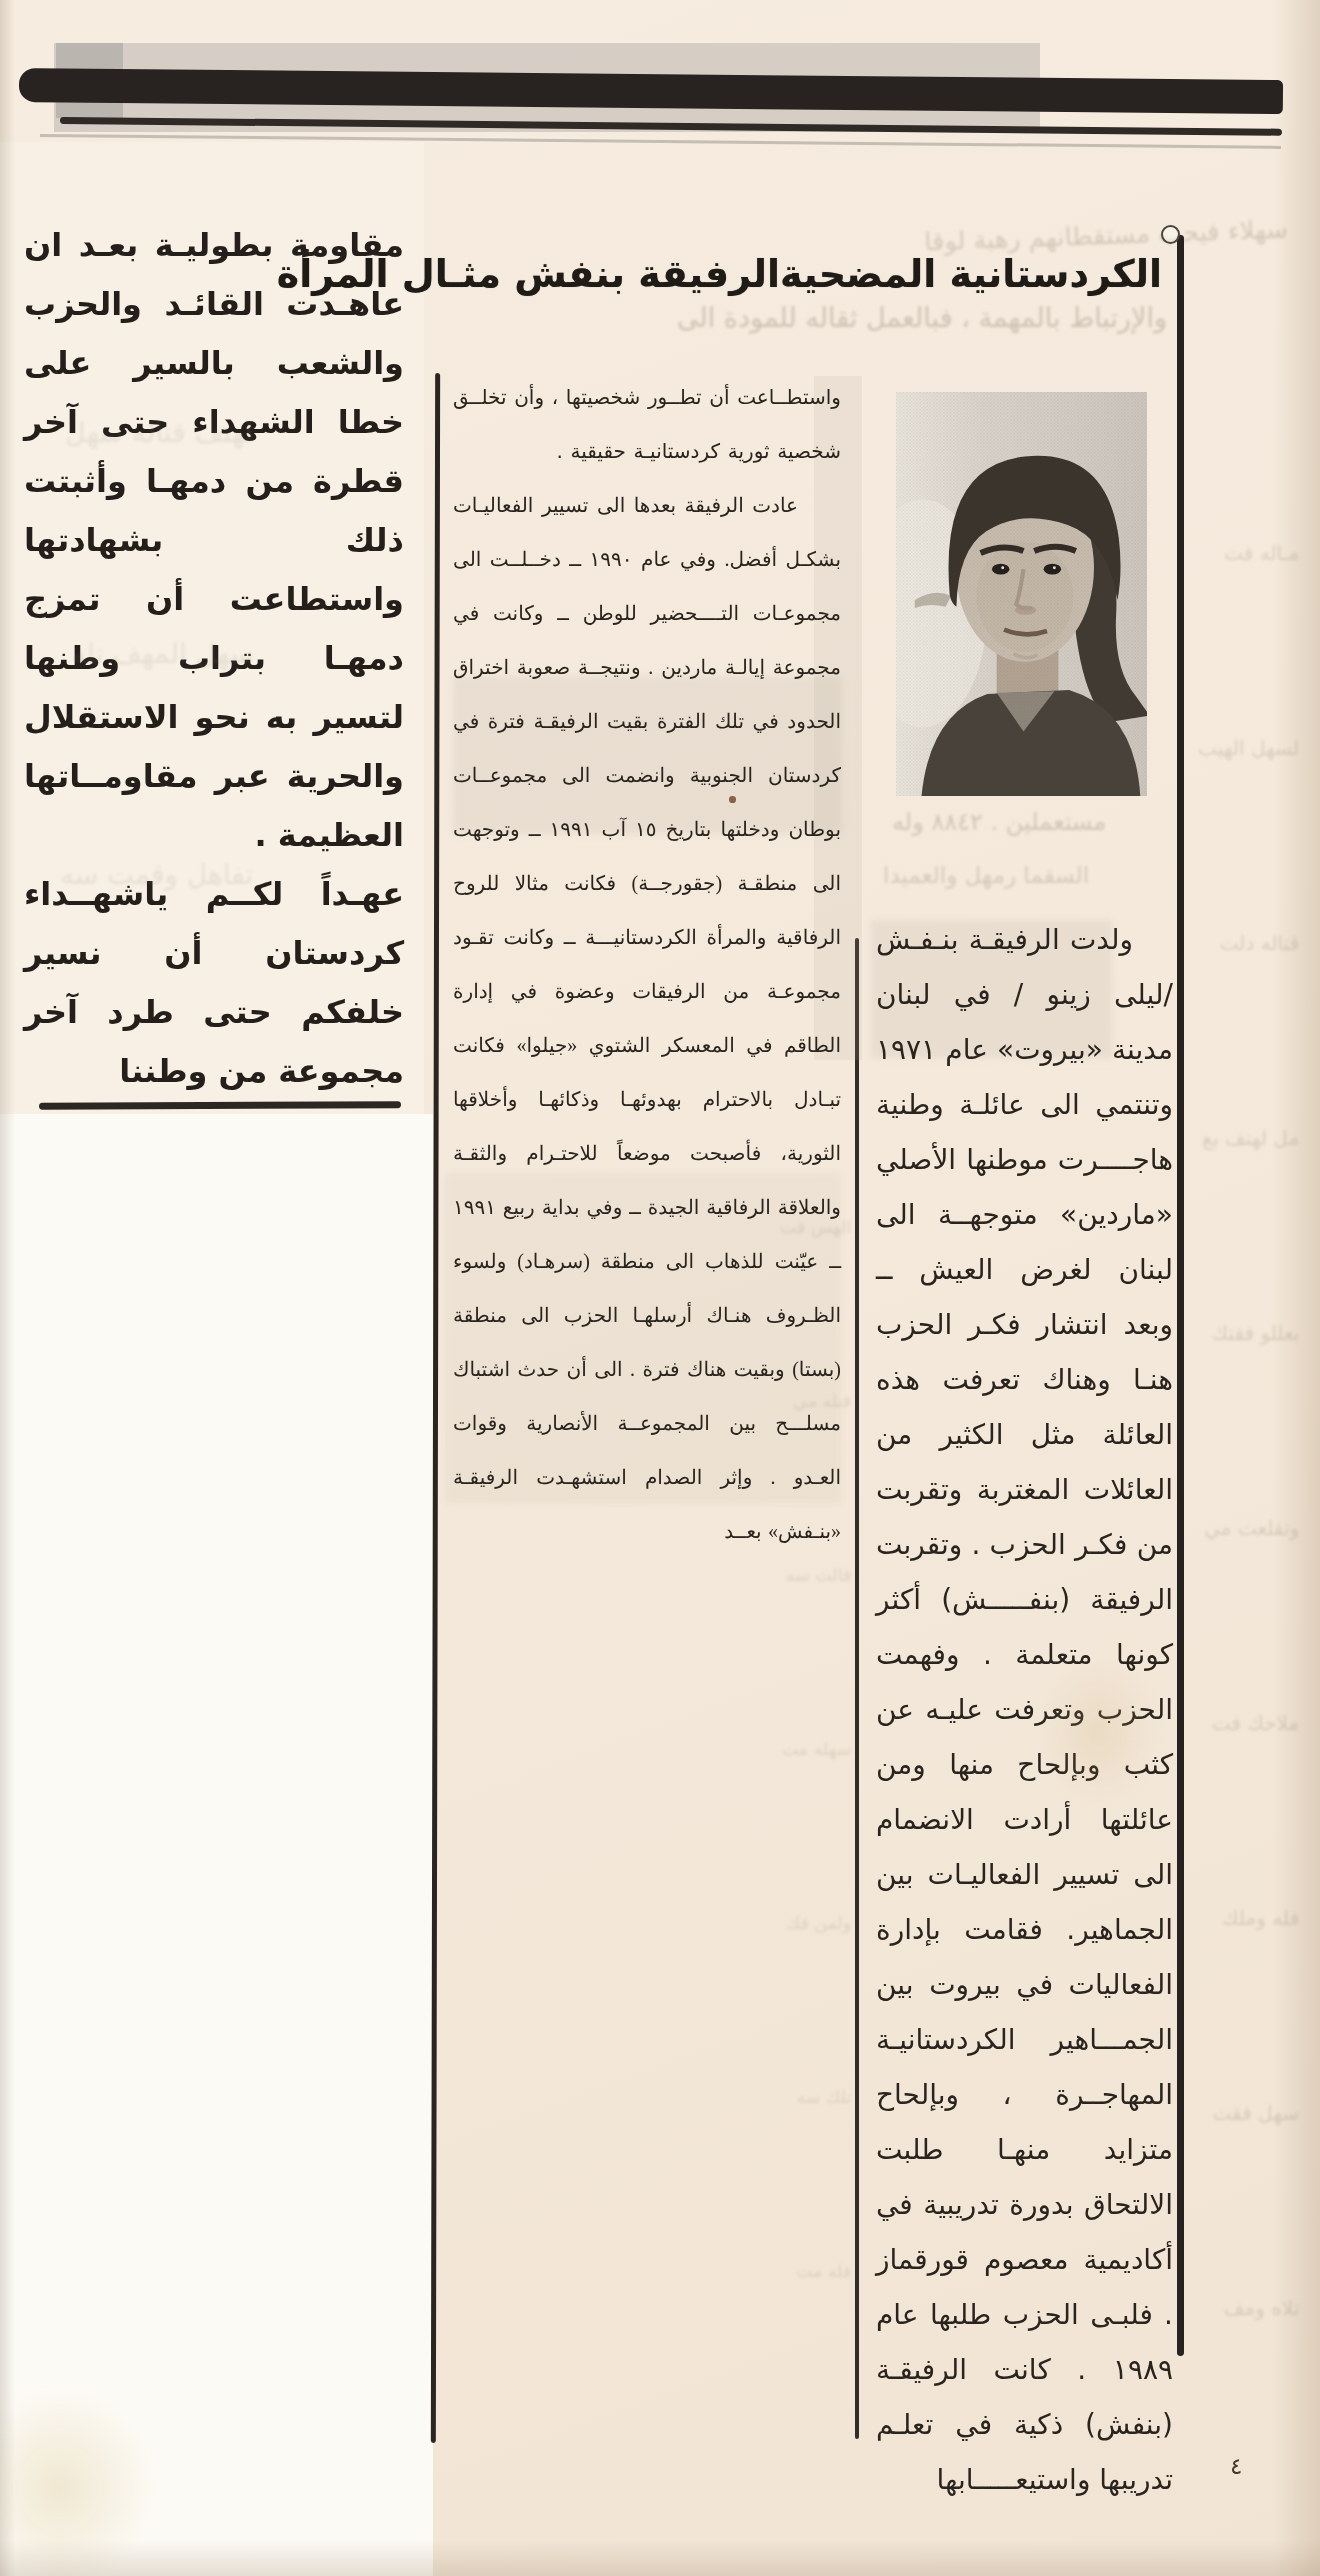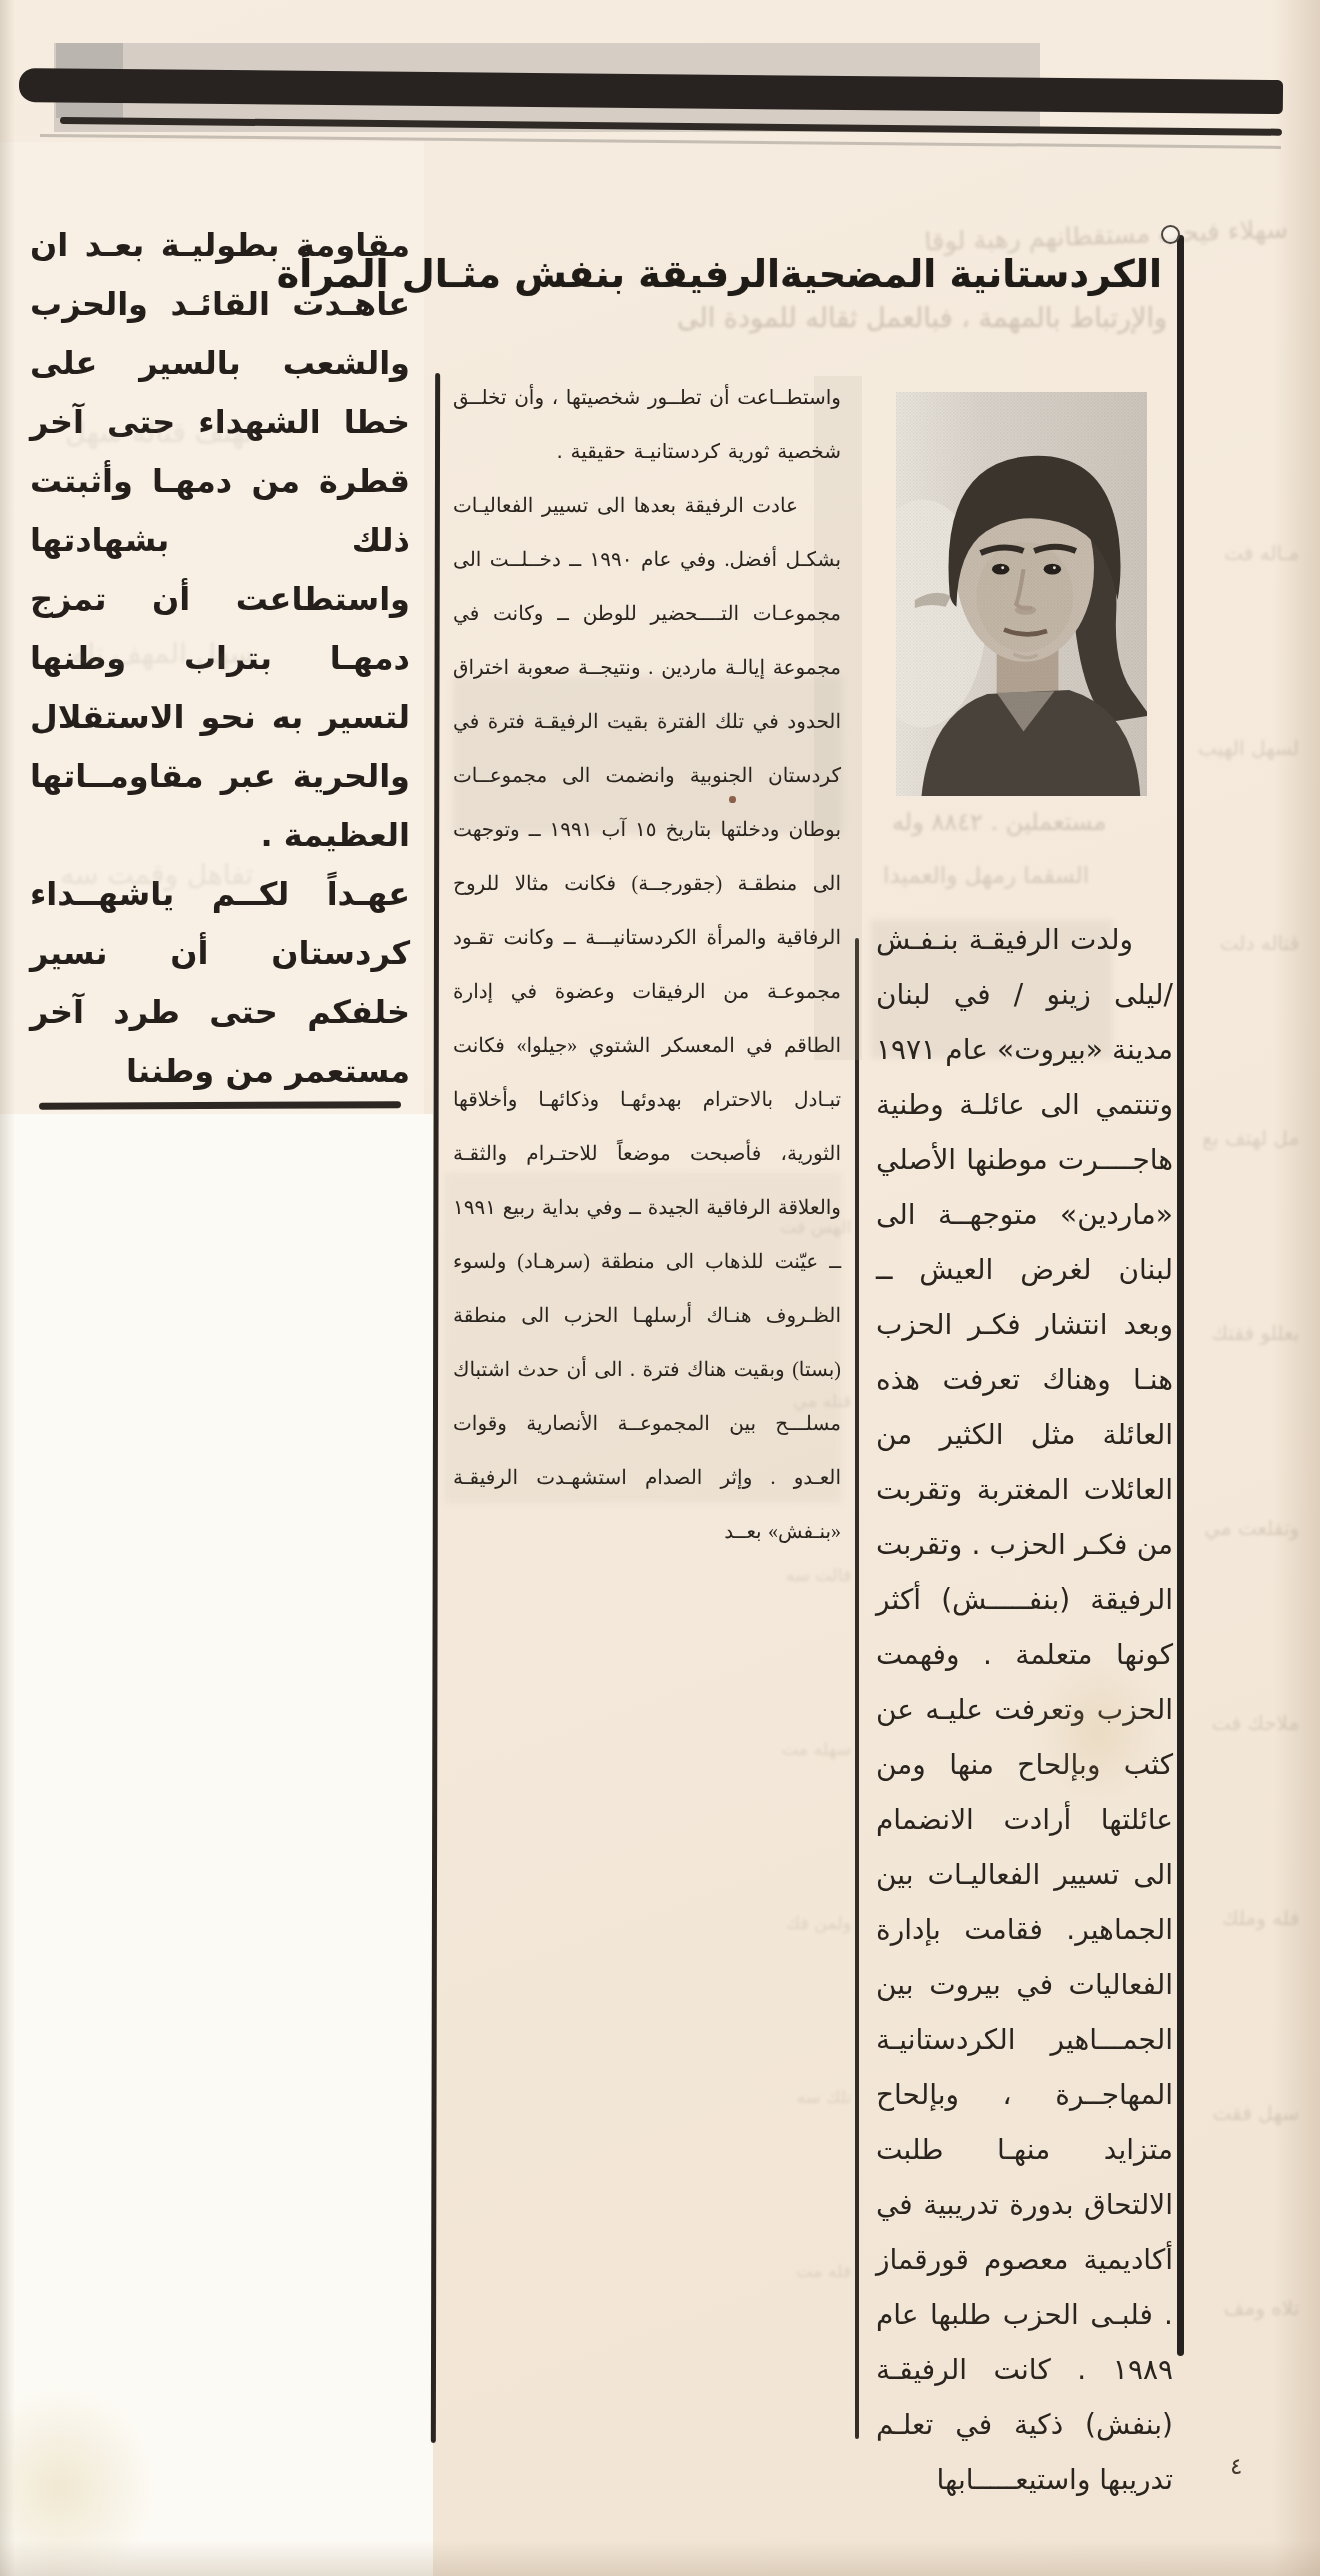--- a/index.html
+++ b/index.html
@@ -35,21 +35,21 @@
     text-shadow:0 0 0.7px rgba(35,30,25,.55);}
   
   .rule-v-left{left:433px;top:373px;width:5.4px;height:2070px;background:#2a2521;border-radius:2.7px;transform:rotate(.12deg);}
   .rule-v-mid{left:855px;top:938px;width:4px;height:1501px;background:#332d28;border-radius:2px;}
   .rule-v-right{left:1177px;top:235px;width:6.7px;height:2121px;background:#262220;border-radius:3.4px;}
   .pin-hole{left:1161px;top:225px;width:14.8px;height:14.8px;border:2.7px solid #4a463f;border-radius:50%;background:rgba(255,255,255,.35);}
   .rule-h-left{left:39px;top:1102px;width:362px;height:7.4px;background:#2c2723;border-radius:4.7px;transform:rotate(-.25deg);}
   
   .col{direction:rtl;text-align:justify;}
   .col p{margin:0;}
-  .left-col{left:30px;top:216px;width:380px;font-size:32px;font-weight:bold;line-height:59px;color:#241f1b;}
+  .left-col{left:24px;top:216px;width:380px;font-size:32px;font-weight:bold;line-height:59px;color:#241f1b;}
   .left-col .sig{text-align:center;padding-left:20px;margin-top:2.7px;}
   .mid-col{left:453px;top:370px;width:388px;font-size:20px;line-height:54px;color:#2a241e;word-spacing:1.3px;}
   .mid-col .indent{text-indent:43px;font-family:Liberation Serif, serif;}
   .right-col{left:876px;top:912px;width:297px;font-size:28px;line-height:55px;color:#2a241e;}
   .right-col .indent{text-indent:40px;}
   
   .photo{left:896px;top:392px;width:251px;height:404px;}
   
   .shade{background:rgba(172,162,148,.16);filter:blur(3.4px);}
   .shade-m1{left:453px;top:676px;width:389px;height:158px;}
@@ -97,21 +97,21 @@
   <div class="abs pin-hole"></div>
   <div class="abs rule-h-left"></div>
 
   <div class="abs shade shade-m1"></div>
   <div class="abs shade shade-m2"></div>
   <div class="abs shade shade-r1"></div>
   <div class="abs shade-vstrip"></div>
 
   <div class="abs col left-col">
     <p>مقاومة بطوليـة بعـد ان عاهـدت القائـد والحزب والشعب بالسير على خطا الشهداء حتى آخر قطرة من دمهـا وأثبتت ذلك بشهادتها واستطاعت أن تمزج دمهـا بتراب وطنها لتسير به نحو الاستقلال والحرية عبر مقاومــاتها العظيمة .</p>
-    <p>عهـداً لكــم ياشهــداء كردستان أن نسير خلفكم حتى طرد آخر مستعمر من وطننا</p>
+    <p>عهـداً لكــم ياشهــداء كردستان أن نسير خلفكم حتى طرد آخر مجموعة من وطننا</p>
   </div>
 
   <div class="ghost ghost-col" style="left:60px;top:322px;font-size:28px;line-height:221px;opacity:.15;">
     <div>لهتف قتاله سهل</div>
     <div>سهل المهف تله</div>
     <div>تفاهل وقمت سه</div>
   </div>
 
   <div class="abs col mid-col">
     <p>واستطــاعت أن تطــور شخصيتها ، وأن تخلــق شخصية ثورية كردستانيـة حقيقية .</p>

